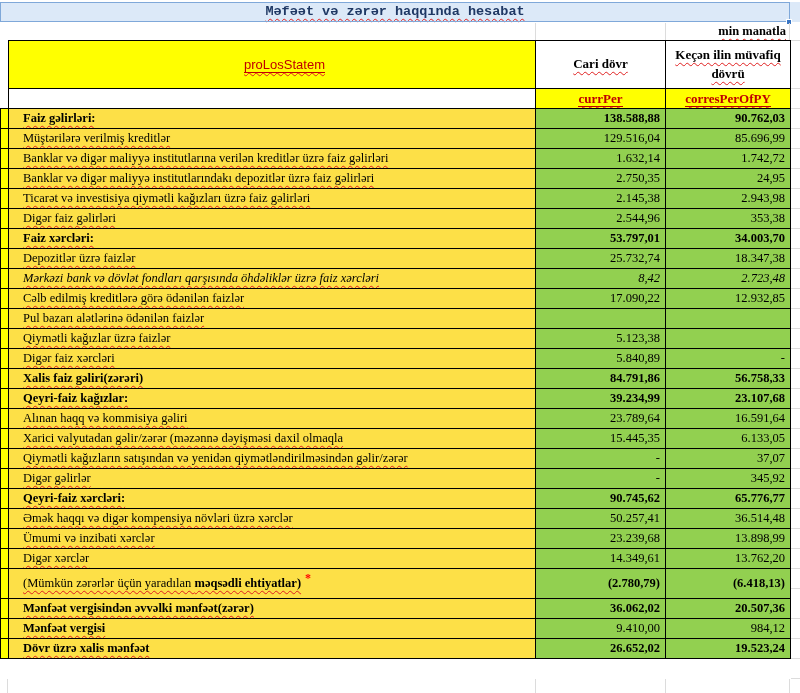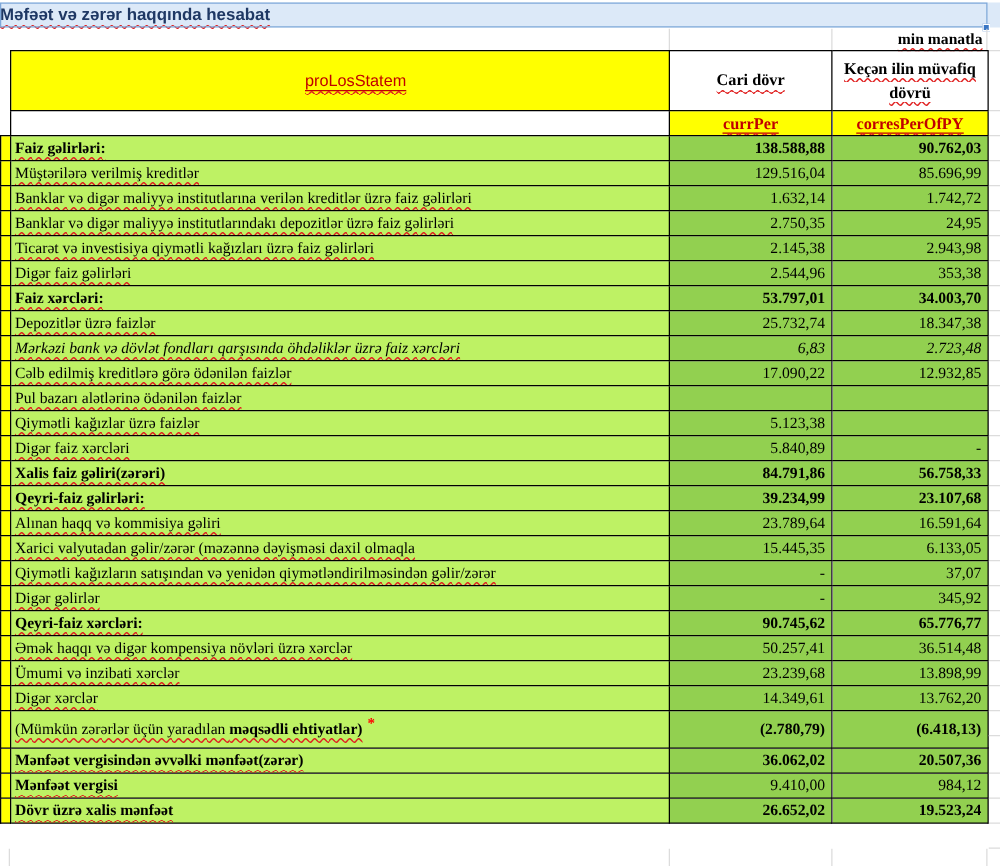--- a/index.html
+++ b/index.html
@@ -22,22 +22,22 @@
   .titlebar {
     position:absolute; top:2px; left:0; width:800px; height:20px;
     background: var(--titlebg, #dce9f8);
     line-height:20px;
   }
   .titlebar .sel-border {
     position:absolute; top:0; left:0; width:790px; height:20px;
     border:1px solid #7fa8d9;
   }
   .title-text {
-    display:block; width:790px; text-align:left;
-    font-family:Liberation Sans, sans-serif;
+    display:block; width:790px; text-align:center;
+    font-family:Liberation Mono, monospace;
     font-weight:bold; font-size:13.5px;
     color: var(--titletext, #1f3864);
   }
   .handle {
     position:absolute; left:786px; top:17px; width:6px; height:6px;
     background:#3a76c4; border:1px solid #fff;
   }
   
   .unit-row {
     position:absolute; top:22px; left:0; width:790px; height:18px;
@@ -66,22 +66,22 @@
     font-weight:bold; font-size:13px; line-height:1.45;
     white-space:normal; padding:0 6px;
   }
   .sub-label { background:#fff; border:1px solid #000; }
   .code-cell {
     background: var(--yellow, #ffff00); border:1px solid #000;
     text-align:center; font-weight:bold; font-size:13px;
   }
   .code { color: var(--linkred, #c00000); border-bottom:1px solid var(--linkred, #c00000); }
   .label-cell {
-    background:#bef264; border:1px solid #000;
-    padding-left:3px; font-size:12.5px; line-height:1.2;
+    background:#fde047; border:1px solid #000;
+    padding-left:14px; font-size:12.5px; line-height:1.2;
   }
   .val {
     background: var(--green, #92d050); border:1px solid #000;
     text-align:right; padding-right:5px; font-size:12.5px;
   }
   .bold { font-weight:bold; }
   .ast {
     color: var(--astred, #ff0000); font-weight:bold; font-size:12px;
     line-height:0; margin-left:4px;
   }
@@ -176,21 +176,21 @@
       </tr>
       <tr style="height: 20px;">
         <td class="colA"></td>
         <td class="label-cell"><span class="sp">Depozitlər üzrə faizlər</span></td>
         <td class="val">25.732,74</td>
         <td class="val">18.347,38</td>
       </tr>
       <tr style="height: 20px; font-style: italic;">
         <td class="colA"></td>
         <td class="label-cell"><span class="sp">Mərkəzi bank və dövlət fondları qarşısında öhdəliklər üzrə faiz xərcləri</span></td>
-        <td class="val">6,83</td>
+        <td class="val">8,42</td>
         <td class="val">2.723,48</td>
       </tr>
       <tr style="height: 20px;">
         <td class="colA"></td>
         <td class="label-cell"><span class="sp">Cəlb edilmiş kreditlərə görə ödənilən faizlər</span></td>
         <td class="val">17.090,22</td>
         <td class="val">12.932,85</td>
       </tr>
       <tr style="height: 20px;">
         <td class="colA"></td>
@@ -211,21 +211,21 @@
         <td class="val">-</td>
       </tr>
       <tr style="height: 20px;">
         <td class="colA"></td>
         <td class="label-cell bold"><span class="sp">Xalis faiz gəliri(zərəri)</span></td>
         <td class="val bold">84.791,86</td>
         <td class="val bold">56.758,33</td>
       </tr>
       <tr style="height: 20px;">
         <td class="colA"></td>
-        <td class="label-cell bold"><span class="sp">Qeyri-faiz gəlirləri:</span></td>
+        <td class="label-cell bold"><span class="sp">Qeyri-faiz kağızlar:</span></td>
         <td class="val bold">39.234,99</td>
         <td class="val bold">23.107,68</td>
       </tr>
       <tr style="height: 20px;">
         <td class="colA"></td>
         <td class="label-cell"><span class="sp">Alınan haqq və kommisiya gəliri</span></td>
         <td class="val">23.789,64</td>
         <td class="val">16.591,64</td>
       </tr>
       <tr style="height: 20px;">

